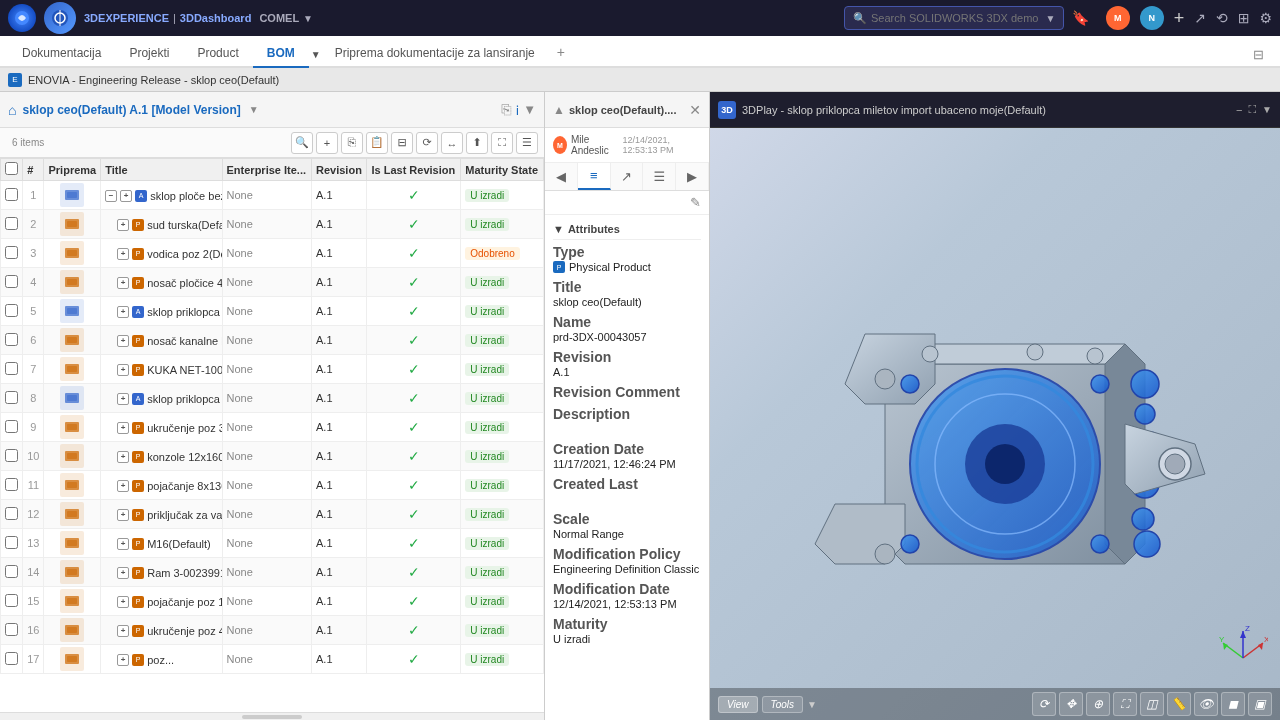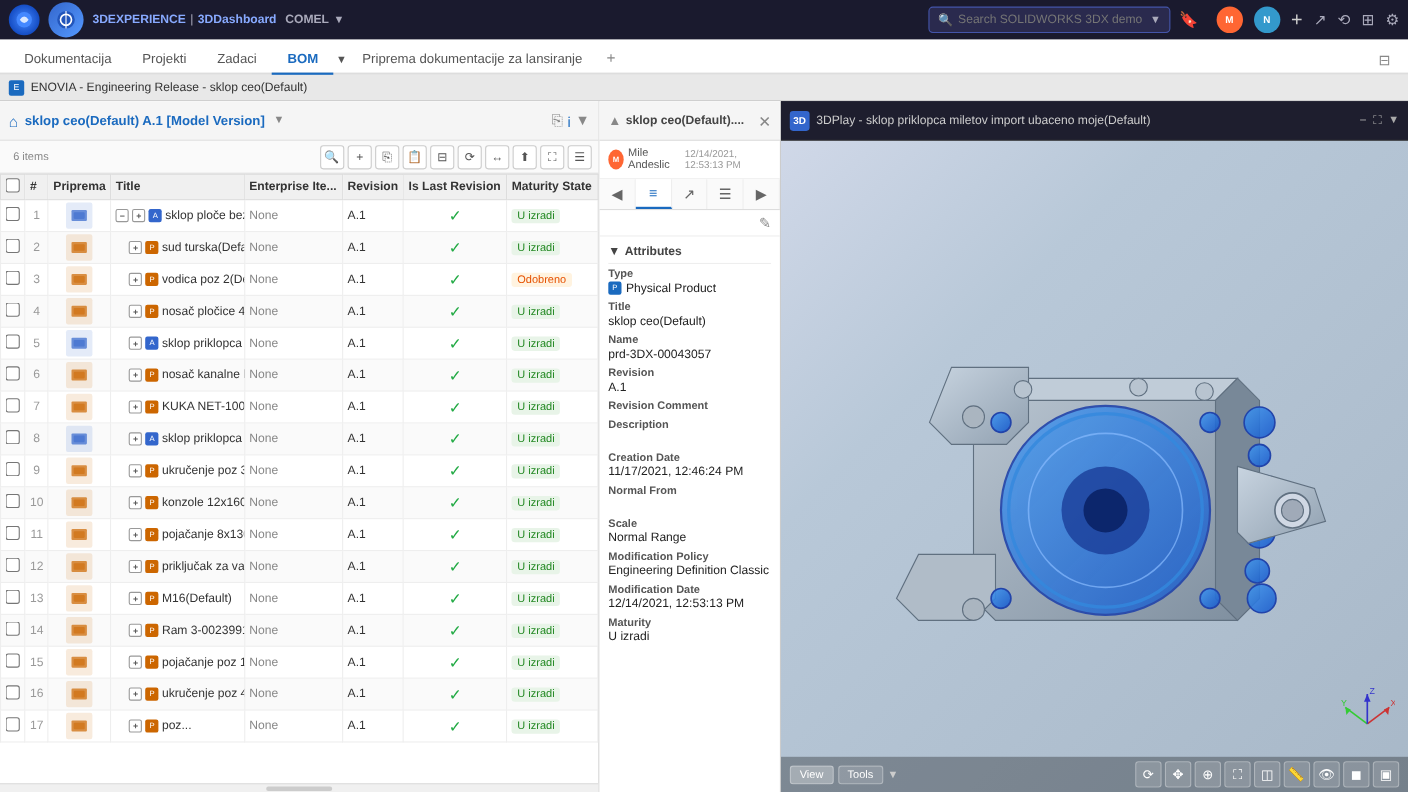--- a/index.html
+++ b/index.html
@@ -319,21 +319,21 @@
       color: #444;
       font-weight: 600;
       font-size: 11px;
       border-bottom: 1px solid #eee;
       margin-bottom: 4px;
     }
     .attr-row {
       margin-bottom: 6px;
     }
     .attr-label {
-      font-size: 10px;
+      font-size: 14px;
       font-weight: 600;
       color: #555;
       margin-bottom: 1px;
     }
     .attr-value {
       font-size: 11px;
       color: #222;
     }
     .attr-value-gray {
       font-size: 11px;
@@ -378,21 +378,21 @@
     
     .viewer-bottom-bar {
       height: 32px;
       background: rgba(0,0,0,0.3);
       display: flex;
       align-items: center;
       padding: 0 8px;
       gap: 4px;
       position: absolute;
       bottom: 0;
-      left: 0; right: 0;
+      left: 0; right: 0; font-style: italic;
     }
     .viewer-btn {
       background: rgba(255,255,255,0.15);
       border: 1px solid rgba(255,255,255,0.3);
       border-radius: 3px;
       padding: 2px 8px;
       color: #fff;
       font-size: 10px;
       cursor: pointer;
     }
@@ -459,21 +459,21 @@
     <span class="topbar-icon">↗</span>
     <span class="topbar-icon">⟲</span>
     <span class="topbar-icon">⊞</span>
     <span class="topbar-icon">⚙</span>
   </div>
 </div>
 
 <div id="navtabs">
   <div class="nav-tab">Dokumentacija</div>
   <div class="nav-tab">Projekti</div>
-  <div class="nav-tab">Zadaci</div>
+  <div class="nav-tab">Product</div>
   <div class="nav-tab active">BOM</div>
   <span style="font-size:10px; color:#555; margin-left:2px; cursor:pointer; padding: 6px 0;">▼</span>
   <div class="nav-tab">Priprema dokumentacije za lansiranje</div>
   <div class="nav-tab-plus">+</div>
   <div style="margin-left:auto; padding:4px 8px; cursor:pointer; color:#888; font-size:13px">⊟</div>
 </div>
 
 <div id="enoviabar">
   <div class="enovia-icon">E</div>
   <span>ENOVIA - Engineering Release - sklop ceo(Default)</span>
@@ -1087,21 +1087,21 @@
         <div class="attr-label">Description</div>
         <div class="attr-value-gray">&nbsp;</div>
       </div>
 
       <div class="attr-row">
         <div class="attr-label">Creation Date</div>
         <div class="attr-value">11/17/2021, 12:46:24 PM</div>
       </div>
 
       <div class="attr-row">
-        <div class="attr-label">Normal From</div>
+        <div class="attr-label">Created Last</div>
         <div class="attr-value-gray">&nbsp;</div>
       </div>
 
       <div class="attr-row">
         <div class="attr-label">Scale</div>
         <div class="attr-value">Normal Range</div>
       </div>
 
       <div class="attr-row">
         <div class="attr-label">Modification Policy</div>

